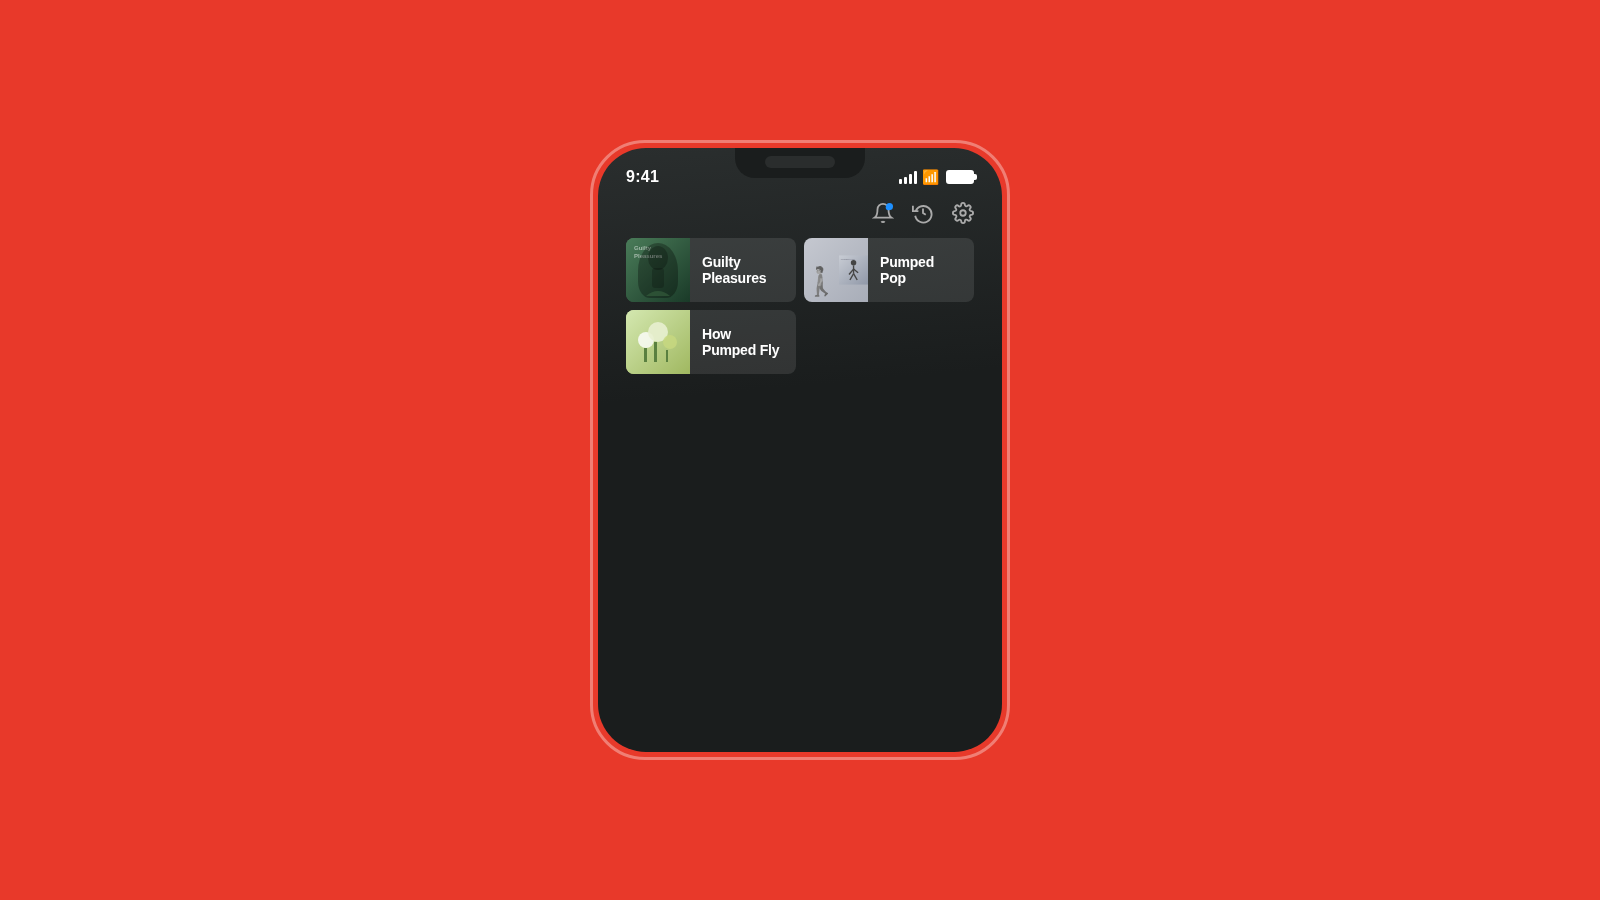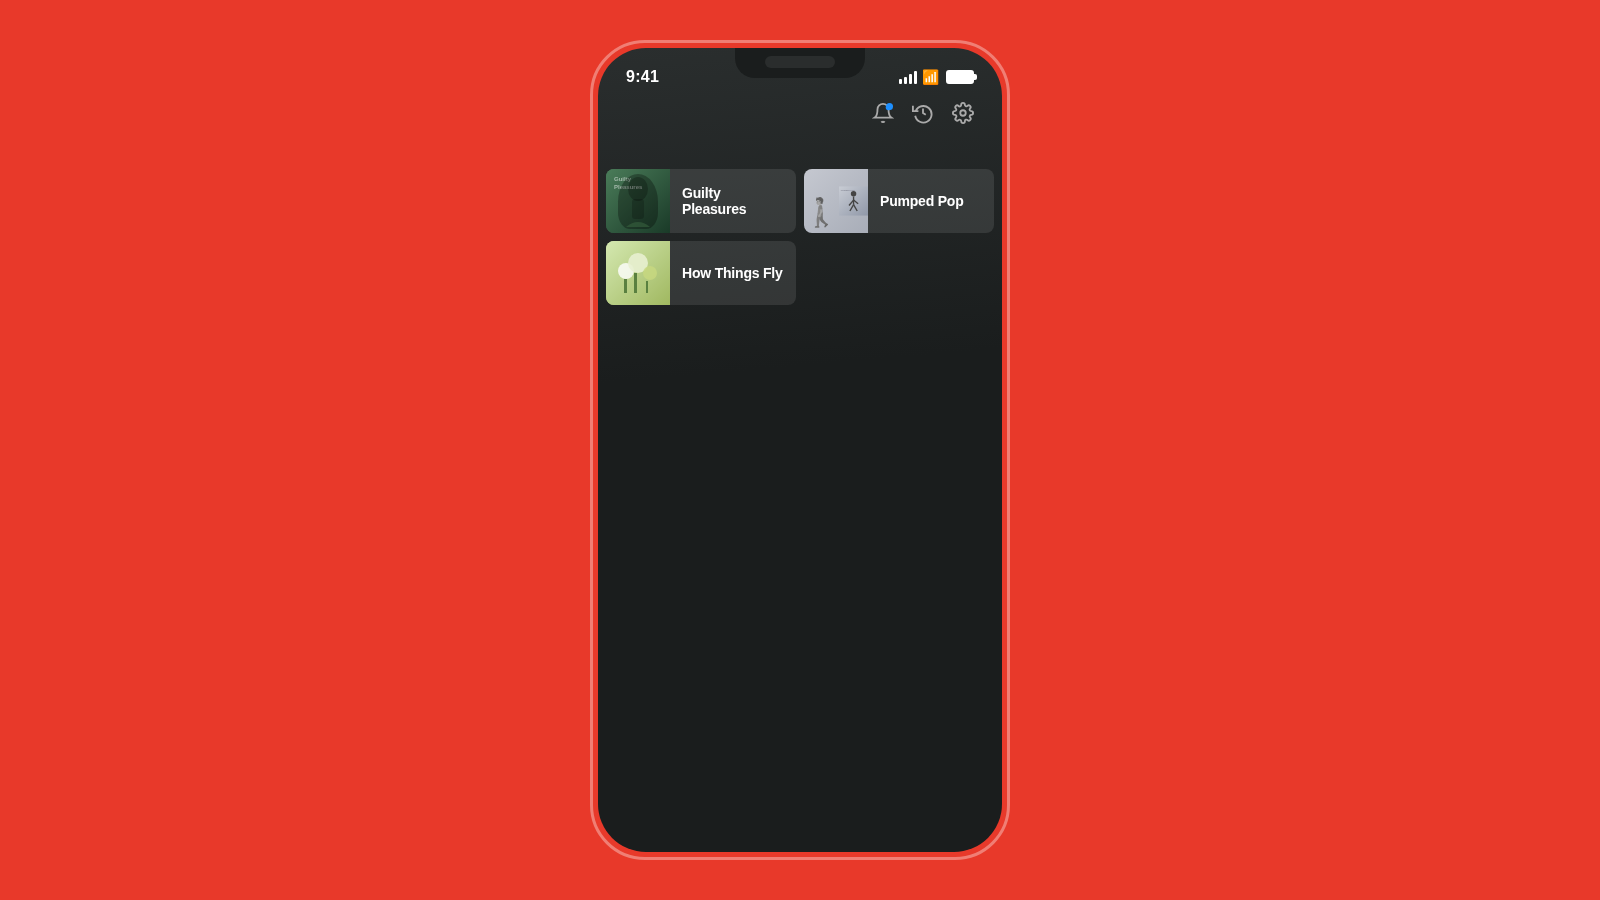--- a/index.html
+++ b/index.html
@@ -11,21 +11,21 @@
       display: flex;
       align-items: center;
       justify-content: center;
       font-family: -apple-system, BlinkMacSystemFont, 'Helvetica Neue', Arial, sans-serif;
       overflow: hidden;
     }
 
     .phone-wrapper {
       position: relative;
       width: 420px;
-      height: 820px;
+      height: 620px;
     }
 
     .phone-frame {
       position: absolute;
       inset: 0;
       border-radius: 55px;
       border: 3px solid rgba(255,255,255,0.35);
       background: transparent;
       pointer-events: none;
       z-index: 10;
@@ -157,25 +157,24 @@
     .greeting {
       padding: 10px 28px 18px 28px;
       color: #ffffff;
       font-size: 28px;
       font-weight: 700;
       letter-spacing: -0.5px;
     }
 
     
     .playlist-grid {
-      padding: 0 8px;
+      padding: 0 28px;
       display: grid;
       grid-template-columns: 1fr 1fr;
       gap: 8px;
-      margin-top: 31px;
     }
 
     .playlist-item {
       display: flex;
       align-items: center;
       background: rgba(255,255,255,0.1);
       border-radius: 8px;
       overflow: hidden;
       cursor: pointer;
       height: 64px;
@@ -378,21 +377,21 @@
             <rect width="64" height="64" fill="url(#hg1)"></rect>
 
             <circle cx="20" cy="30" r="8" fill="#fff" opacity="0.8"></circle>
             <circle cx="32" cy="22" r="10" fill="#e8f0d0" opacity="0.9"></circle>
             <circle cx="44" cy="32" r="7" fill="#c8d880" opacity="0.8"></circle>
             <rect x="28" y="32" width="3" height="20" fill="#5a8040"></rect>
             <rect x="18" y="38" width="3" height="14" fill="#5a8040"></rect>
             <rect x="40" y="40" width="2" height="12" fill="#5a8040"></rect>
           </svg>
         </div>
-        <span class="playlist-label">How Things Fly</span>
+        <span class="playlist-label">How Pumped Fly</span>
       </div>
 
 
 
 
     </div>
   </div>
 </div>
 
 </body></html>

